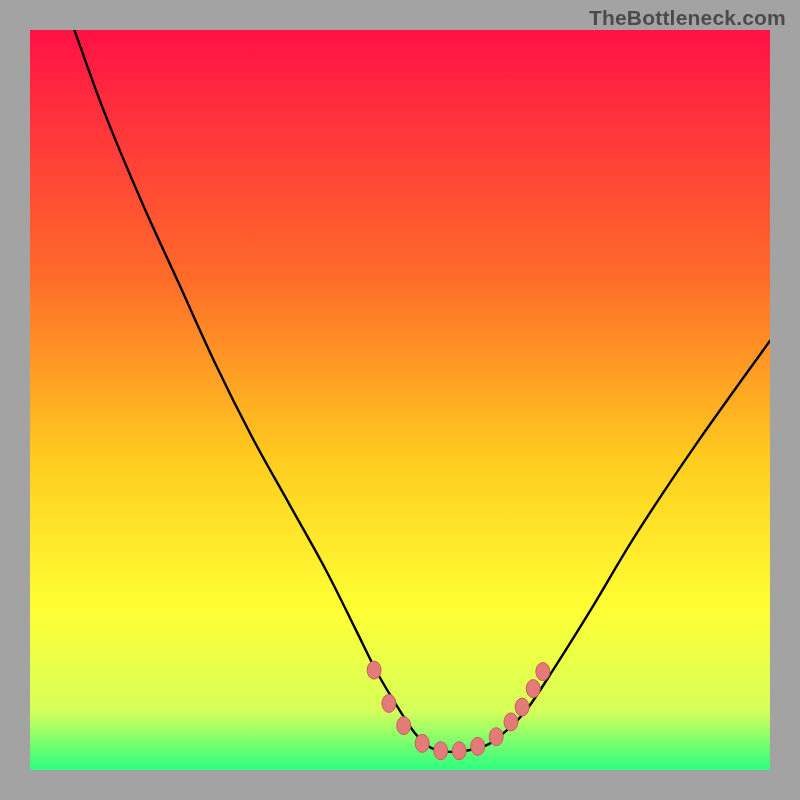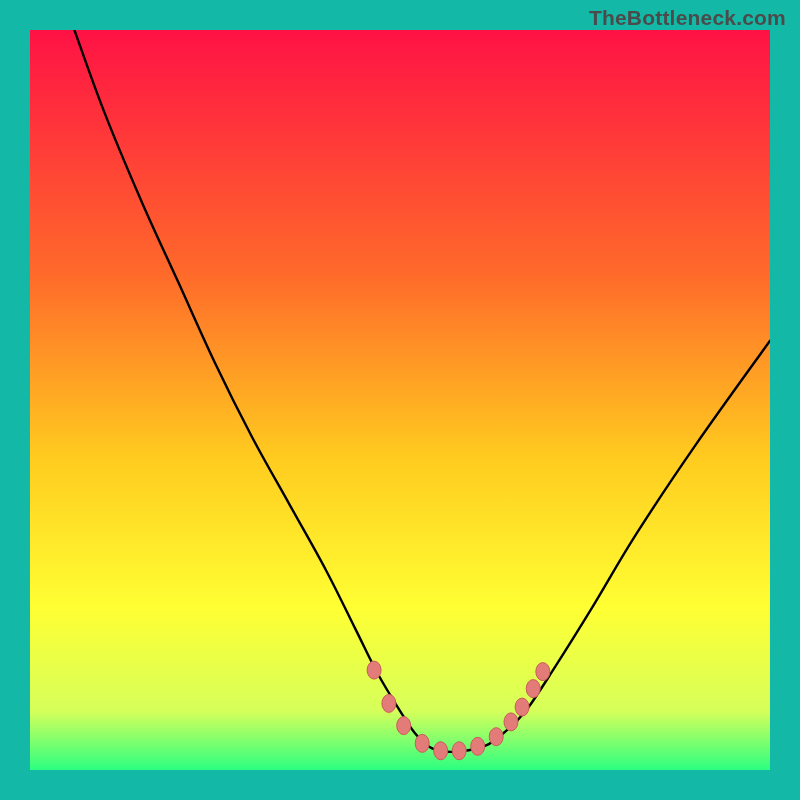--- a/index.html
+++ b/index.html
@@ -8,21 +8,21 @@
     width: 800px;
     height: 800px;
     background: #000;
     overflow: hidden;
     font-family: Arial, Helvetica, sans-serif;
   }
   .frame {
     position: relative;
     width: 800px;
     height: 800px;
-    background: #14b8a6;
+    background: #a3a3a3;
   }
   .watermark {
     position: absolute;
     top: 6px;
     right: 14px;
     color: #4b4b4b;
     font-size: 21px;
     font-weight: 600;
     letter-spacing: 0.2px;
     z-index: 5;

